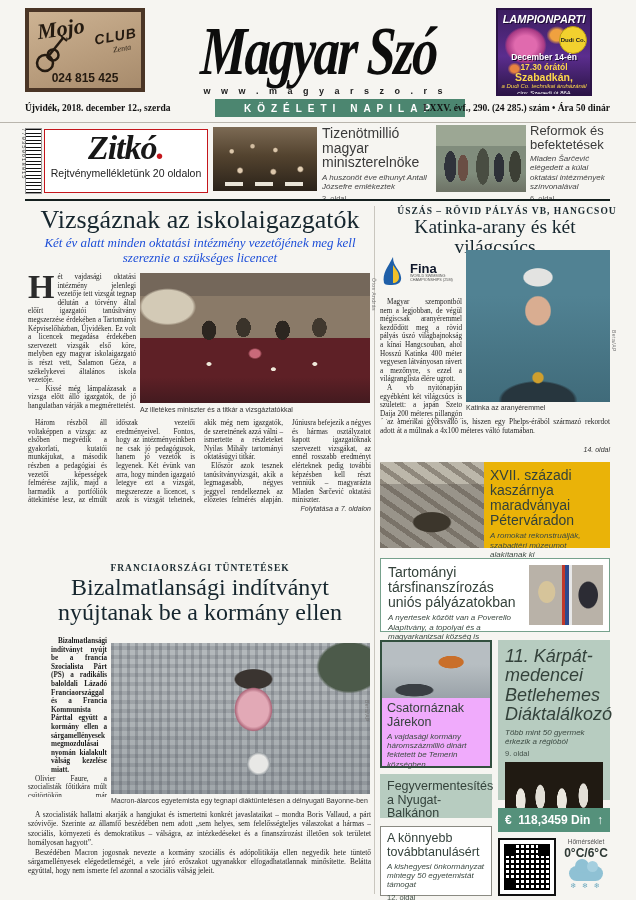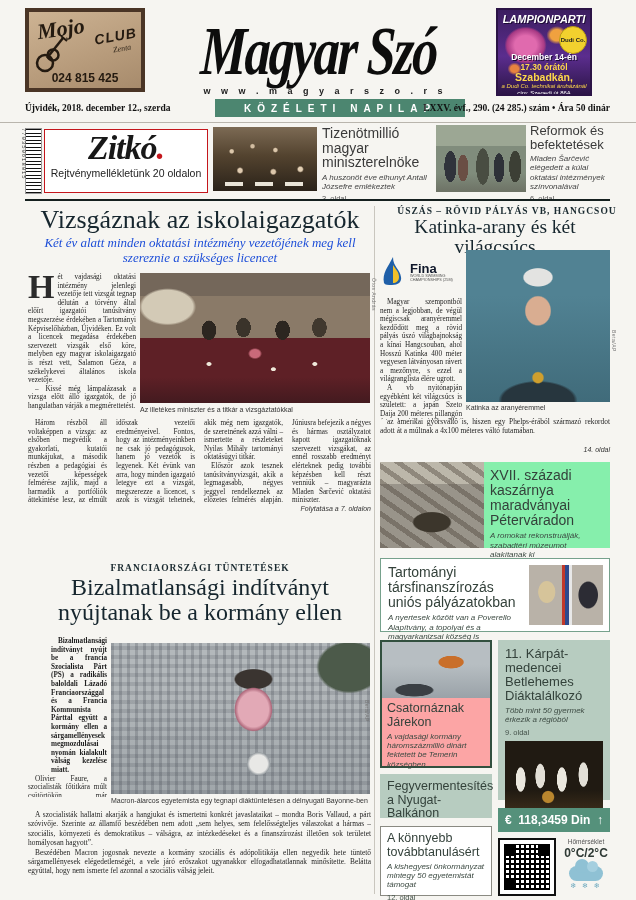--- a/index.html
+++ b/index.html
@@ -115,42 +115,42 @@
     linear-gradient(180deg,#518293 0 30%,#406b7a 100%);}
   .sp-caption{left:466px;top:404px;width:144px;}
   .sp-more{left:380px;top:417px;width:230px;font-size:7.4px;line-height:9px;text-align:justify;}
   .sp-more p{margin:0;}
   .sp-page{left:380px;top:446px;width:230px;}
   
   .sbox{box-sizing:border-box;font-family:"Liberation Sans",sans-serif;}
   .sbox-title{font:14px/1.08 "Liberation Sans",sans-serif;color:#33413a;}
   .sbox-sub{font:italic 8px/1.15 "Liberation Sans",sans-serif;color:#3c4a42;margin-top:3px;}
   .sbox-page{font:7.5px "Liberation Sans",sans-serif;color:#44524a;margin-top:3px;}
-  .box1{left:380px;top:462px;width:230px;height:86px;background:#86efac;display:flex;}
+  .box1{left:380px;top:462px;width:230px;height:86px;background:#eab308;display:flex;}
   .box1 .pic{width:104px;height:100%;flex:none;
     background:radial-gradient(30px 16px at 50% 70%,#3c362c 0 60%,transparent 66%),
     repeating-linear-gradient(35deg,rgba(70,60,50,.38) 0 5px,transparent 5px 13px),
     linear-gradient(180deg,#bcb7aa 0 26%,#99948a 26% 100%);}
   .box1 .txt{padding:6px 6px;}
   .box2{left:380px;top:558px;width:230px;height:74px;background:#fff;border:1px solid #76a18c;padding:6px 7px;}
   .box2 .pic{position:absolute;right:6px;top:6px;width:74px;height:60px;
     background:radial-gradient(14px 18px at 24% 45%,#d6c49a 0 58%,transparent 64%),
     radial-gradient(16px 22px at 80% 50%,#2c2c34 0 58%,transparent 64%),
     linear-gradient(90deg,transparent 0 44%,#c0392b 44% 49%,#2c4a8e 49% 54%,#e8e8e8 54% 58%,transparent 58%),
     linear-gradient(180deg,#b9b2a8 0 100%);}
   .box2 .txt{width:140px;}
-  .box3{left:380px;top:640px;width:112px;height:128px;background:#fca5a5;border:2px solid #32503f;}
+  .box3{left:380px;top:640px;width:112px;height:128px;background:#f0abfc;border:2px solid #32503f;}
   .box3 .pic{width:100%;height:56px;
     background:radial-gradient(20px 10px at 64% 36%,#c96f2a 0 60%,transparent 66%),
     radial-gradient(30px 10px at 30% 86%,#3a3f44 0 60%,transparent 66%),
     linear-gradient(180deg,#b7bec2 0 40%,#9aa2a8 100%);}
   .box3 .txt{padding:4px 5px;}
   .box3 .sbox-title{font-size:12.5px;}
   .box4{left:498px;top:640px;width:112px;height:160px;background:#b7ccc0;padding:7px 7px 6px;}
-  .box4 .sbox-title{font-size:13px;}
+  .box4 .sbox-title{font-size:18px;font-style:italic;}
   .box4 .pic{margin-top:4px;width:98px;height:70px;
     background:radial-gradient(8px 20px at 16% 55%,#eae7de 0 58%,transparent 64%),
     radial-gradient(8px 20px at 36% 50%,#e2dfd6 0 58%,transparent 64%),
     radial-gradient(8px 20px at 58% 55%,#eae7de 0 58%,transparent 64%),
     radial-gradient(8px 20px at 80% 48%,#e2dfd6 0 58%,transparent 64%),
     radial-gradient(10px 10px at 44% 80%,#b9862e 0 55%,transparent 66%),
     linear-gradient(180deg,#201a12 0 70%,#3a2c1a 100%);}
   .box5{left:380px;top:774px;width:112px;height:44px;background:#b7ccc0;padding:6px 7px;}
   .box5 .sbox-title{font-size:12.5px;}
   .box6{left:380px;top:826px;width:112px;height:70px;background:#fff;border:1px solid #8a8a82;padding:5px 6px;}
@@ -352,16 +352,16 @@
   <span>118,3459 Din</span>
   <span>↑</span>
 </div>
 
 <div class="abs qr">
     <div class="qr-inner"></div>
   </div>
 
 <div class="abs weather">
   <div class="weather-label">Hőmérséklet</div>
-  <div class="weather-temp">0°C/2°C</div>
+  <div class="weather-temp">0°C/6°C</div>
   <div class="cloud"></div>
   <div class="flakes">❄ ❄ ❄</div>
 </div>
 
 </body></html>

